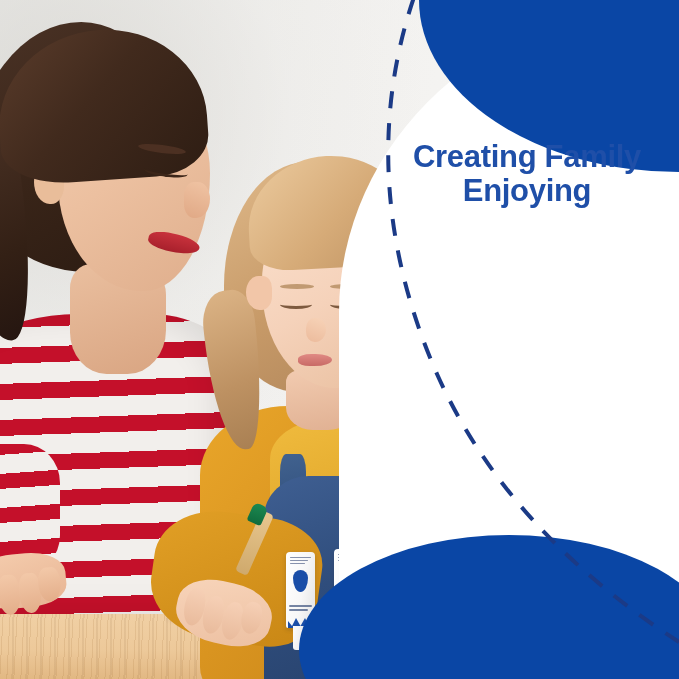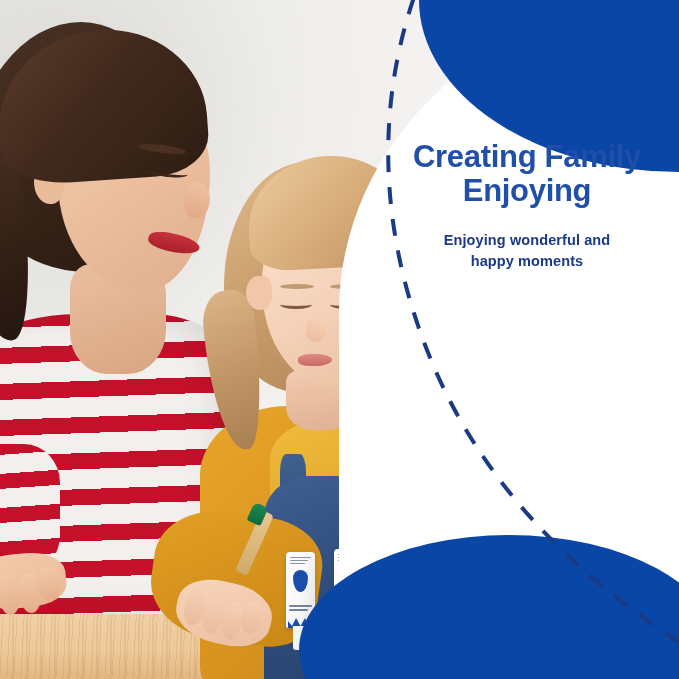--- a/index.html
+++ b/index.html
@@ -578,19 +578,15 @@
 
   <svg class="dash-arc" viewBox="0 0 330 700" preserveAspectRatio="none">
     <path d="M 62 -6 C 14 110, 8 250, 74 400 C 124 512, 210 600, 316 668" fill="none" stroke="#1b3a86" stroke-width="4" stroke-dasharray="17 15" stroke-linecap="butt"></path>
   </svg>
 
   <div class="copy">
     <div class="headline">
       <span>Creating Family</span><br>
       <span>Enjoying</span>
     </div>
-    <div class="subhead">
-      <span>Enjoying wonderful and</span><br>
-      <span>happy moments</span>
-    </div>
   </div>
 
 </div>
 
 </body></html>

